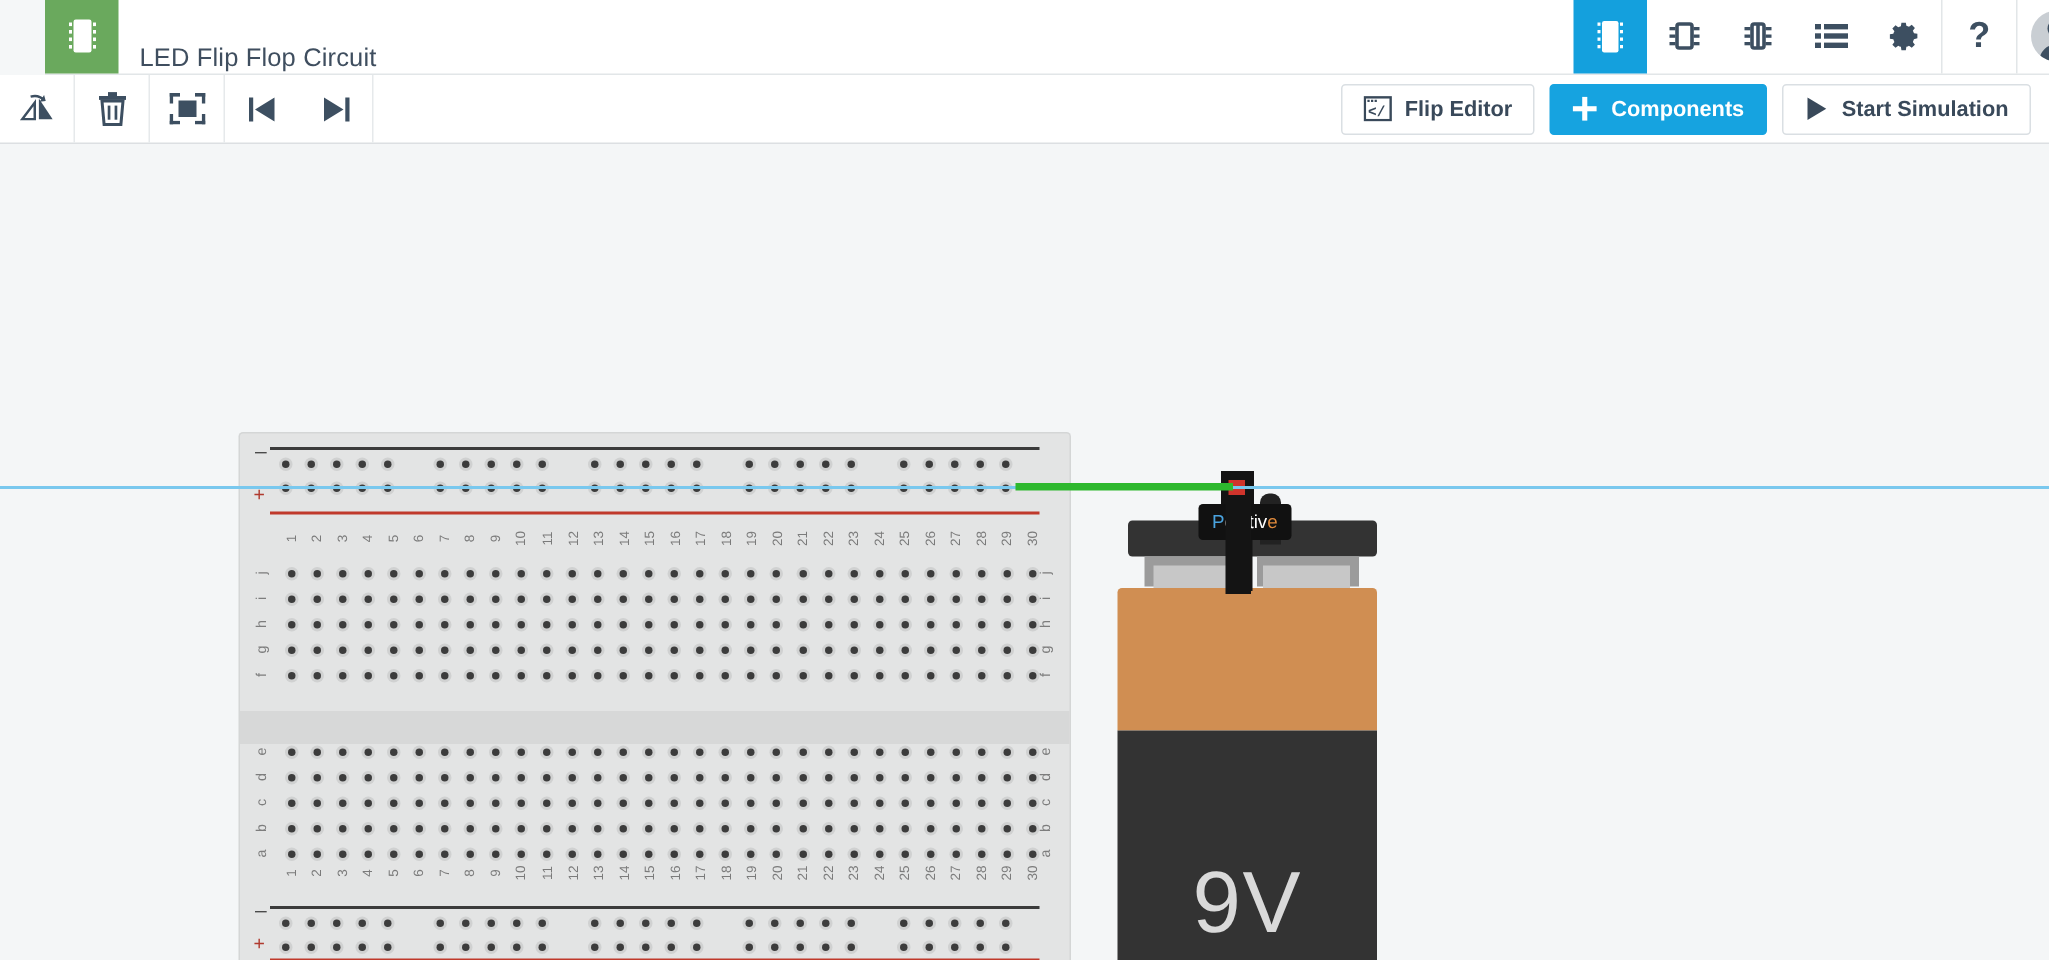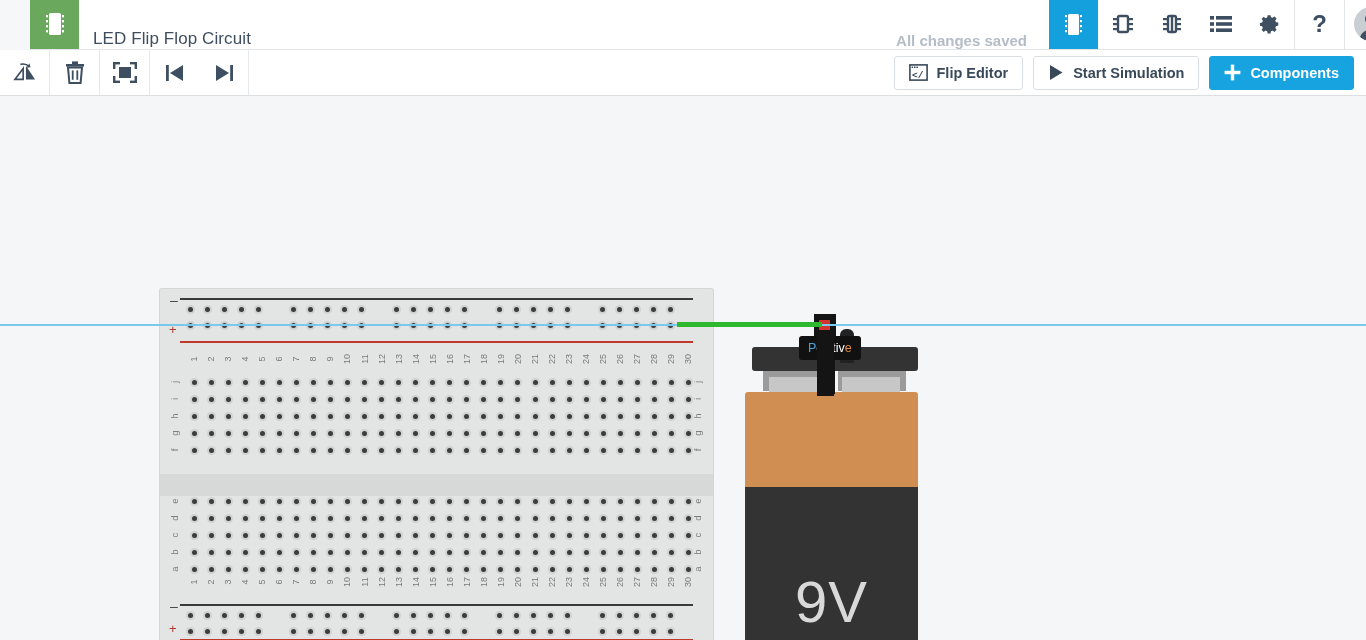--- a/index.html
+++ b/index.html
@@ -233,21 +233,20 @@
       <rect x="17" y="9" width="2" height="2.4" fill="#fff"></rect>
       <rect x="17" y="14" width="2" height="2.4" fill="#fff"></rect>
       <rect x="17" y="19" width="2" height="2.4" fill="#fff"></rect>
     </svg>
   </div>
 
   <div class="project-title">LED Flip Flop Circuit</div>
 
   <div class="header-spacer"></div>
 
-  <div class="saved-status">All changes saved</div>
 
   <div class="hdr-icon active">
     <svg width="19" height="25" viewBox="0 0 19 25">
       <rect x="4" y="2" width="11" height="21" rx="1.5" fill="#fff"></rect>
       <rect x="1" y="3" width="2" height="2.2" fill="#fff"></rect>
         <rect x="1" y="8" width="2" height="2.2" fill="#fff"></rect>
       <rect x="1" y="13" width="2" height="2.2" fill="#fff"></rect>
         <rect x="1" y="18" width="2" height="2.2" fill="#fff"></rect>
       <rect x="16" y="3" width="2" height="2.2" fill="#fff"></rect>
         <rect x="16" y="8" width="2" height="2.2" fill="#fff"></rect>
@@ -379,37 +378,37 @@
           <rect x="0.9" y="0.9" width="17.2" height="15.2" fill="none" stroke="#39495a" stroke-width="1.6"></rect>
           <rect x="2.6" y="2.5" width="1.5" height="1.5" fill="#39495a"></rect>
           <rect x="5" y="2.5" width="1.5" height="1.5" fill="#39495a"></rect>
           <rect x="7.4" y="2.5" width="1.5" height="1.5" fill="#39495a"></rect>
           <text x="3" y="13.6" font-size="9.6" font-family="Liberation Mono, monospace" fill="#39495a">&lt;/</text>
         </svg>
       </span>
       <span>Flip Editor</span>
     </div>
 
-    <div class="btn btn-outline">
-      <span class="btn-icon">
-        <svg width="16" height="17" viewBox="0 0 16 17">
-          <path d="M2 1 L2 16 L14.5 8.5 Z" fill="#39495a"></path>
-        </svg>
-      </span>
-      <span>Start Simulation</span>
-    </div>
-
     <div class="btn btn-primary">
       <span class="btn-icon">
         <svg width="17" height="17" viewBox="0 0 17 17">
           <rect x="6.8" y="0.6" width="3.4" height="15.8" fill="#fff"></rect>
           <rect x="0.6" y="6.8" width="15.8" height="3.4" fill="#fff"></rect>
         </svg>
       </span>
       <span>Components</span>
+    </div>
+
+    <div class="btn btn-outline">
+      <span class="btn-icon">
+        <svg width="16" height="17" viewBox="0 0 16 17">
+          <path d="M2 1 L2 16 L14.5 8.5 Z" fill="#39495a"></path>
+        </svg>
+      </span>
+      <span>Start Simulation</span>
     </div>
   </div>
 </div>
 
 <div class="canvas">
 
   <div class="guide-line"></div>
 
   <div class="breadboard" id="breadboard">
       <div class="rail-line rail-neg-line" style="left: 20px; width: 513px; top: 9px;"></div>

